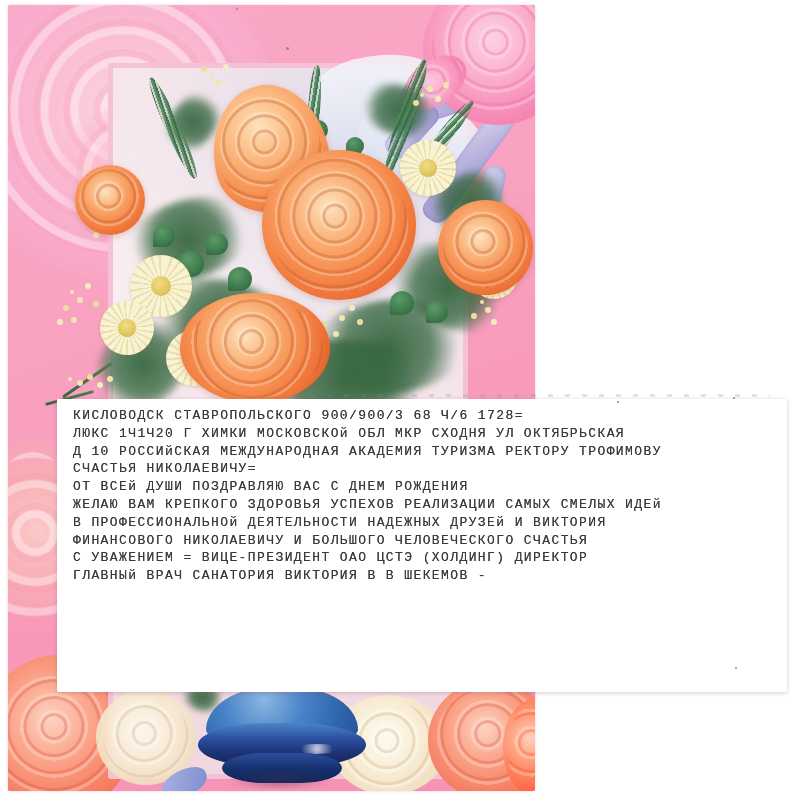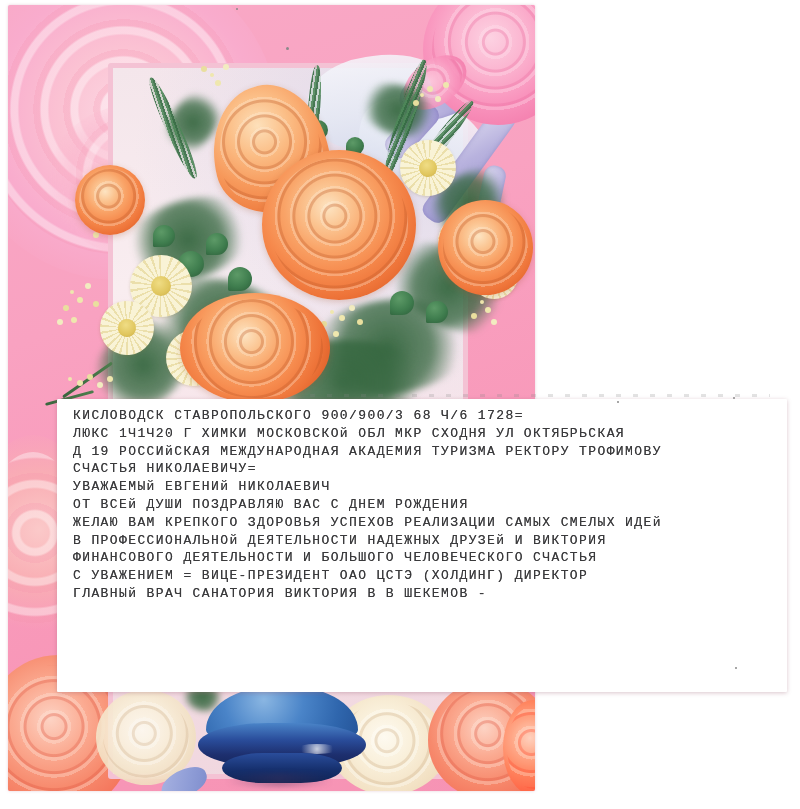--- a/index.html
+++ b/index.html
@@ -187,27 +187,26 @@
     <div class="vase-shadow" style="left:196px;top:768px;width:150px;height:14px;"></div>
     <div class="petal" style="left:152px;top:765px;width:48px;height:26px;transform:rotate(-20deg);"></div>
   </div>
 
   <div class="noise"></div>
 
   <div class="strip">
     <div class="tg-line">КИСЛОВОДСК СТАВРОПОЛЬСКОГО 900/900/3 68 Ч/6 1728=</div>
     <div class="tg-line"></div>
     <div class="tg-line">ЛЮКС 1Ч1Ч20 Г ХИМКИ МОСКОВСКОй ОБЛ МКР СХОДНЯ УЛ ОКТЯБРЬСКАЯ</div>
-    <div class="tg-line">Д 19 РОССИйСКАЯ МЕЖДУНАРОДНАЯ АКАДЕМИЯ ТУРИЗМА РЕКТОРУ ТРОФИМОВУ</div>
+    <div class="tg-line">Д 10 РОССИйСКАЯ МЕЖДУНАРОДНАЯ АКАДЕМИЯ ТУРИЗМА РЕКТОРУ ТРОФИМОВУ</div>
     <div class="tg-line">СЧАСТЬЯ НИКОЛАЕВИЧУ=</div>
-    <div class="tg-line">УВАЖАЕМЫй ЕВГЕНИй НИКОЛАЕВИЧ</div>
     <div class="tg-line">ОТ ВСЕй ДУШИ ПОЗДРАВЛЯЮ ВАС С ДНЕМ РОЖДЕНИЯ</div>
     <div class="tg-line">ЖЕЛАЮ ВАМ КРЕПКОГО ЗДОРОВЬЯ УСПЕХОВ РЕАЛИЗАЦИИ САМЫХ СМЕЛЫХ ИДЕй</div>
     <div class="tg-line">В ПРОФЕССИОНАЛЬНОй ДЕЯТЕЛЬНОСТИ НАДЕЖНЫХ ДРУЗЕй И ВИКТОРИЯ</div>
-    <div class="tg-line">ФИНАНСОВОГО ДЕЯТЕЛЬНОСТИ И БОЛЬШОГО ЧЕЛОВЕЧЕСКОГО СЧАСТЬЯ</div>
+    <div class="tg-line">ФИНАНСОВОГО НИКОЛАЕВИЧУ И БОЛЬШОГО ЧЕЛОВЕЧЕСКОГО СЧАСТЬЯ</div>
     <div class="tg-line">С УВАЖЕНИЕМ = ВИЦЕ-ПРЕЗИДЕНТ ОАО ЦСТЭ (ХОЛДИНГ) ДИРЕКТОР</div>
     <div class="tg-line">ГЛАВНЫй ВРАЧ САНАТОРИЯ ВИКТОРИЯ В В ШЕКЕМОВ -</div>
     <div class="tg-line"></div>
   </div>
 
   <div class="speck" style="left:617px;top:401px;width:2px;height:2px;"></div>
   <div class="speck" style="left:733px;top:397px;width:2px;height:2px;"></div>
   <div class="speck" style="left:735px;top:667px;width:2px;height:2px;"></div>
   <div class="speck" style="left:286px;top:47px;width:3px;height:3px;"></div>
   <div class="speck" style="left:236px;top:8px;width:2px;height:2px;"></div>

